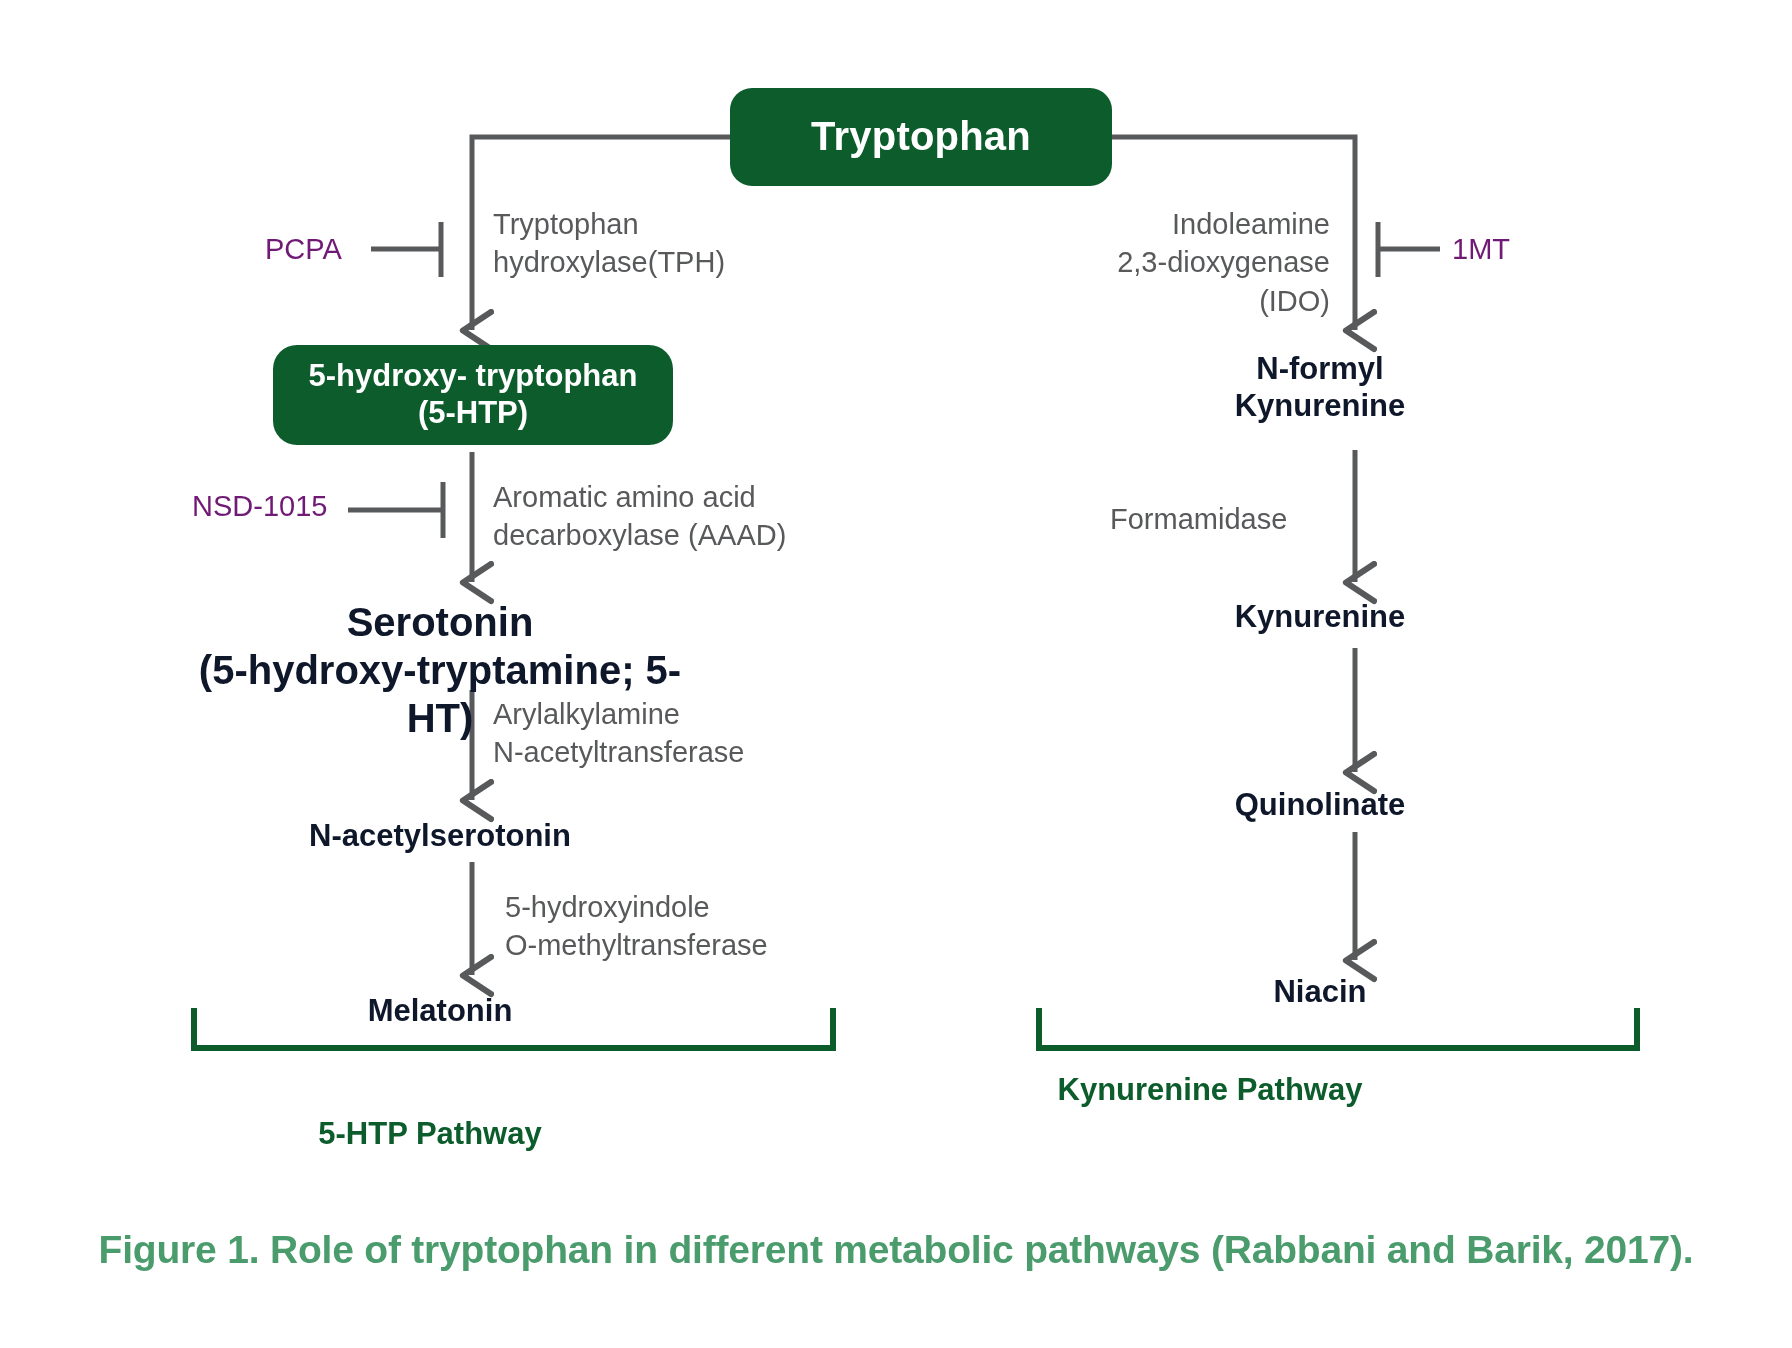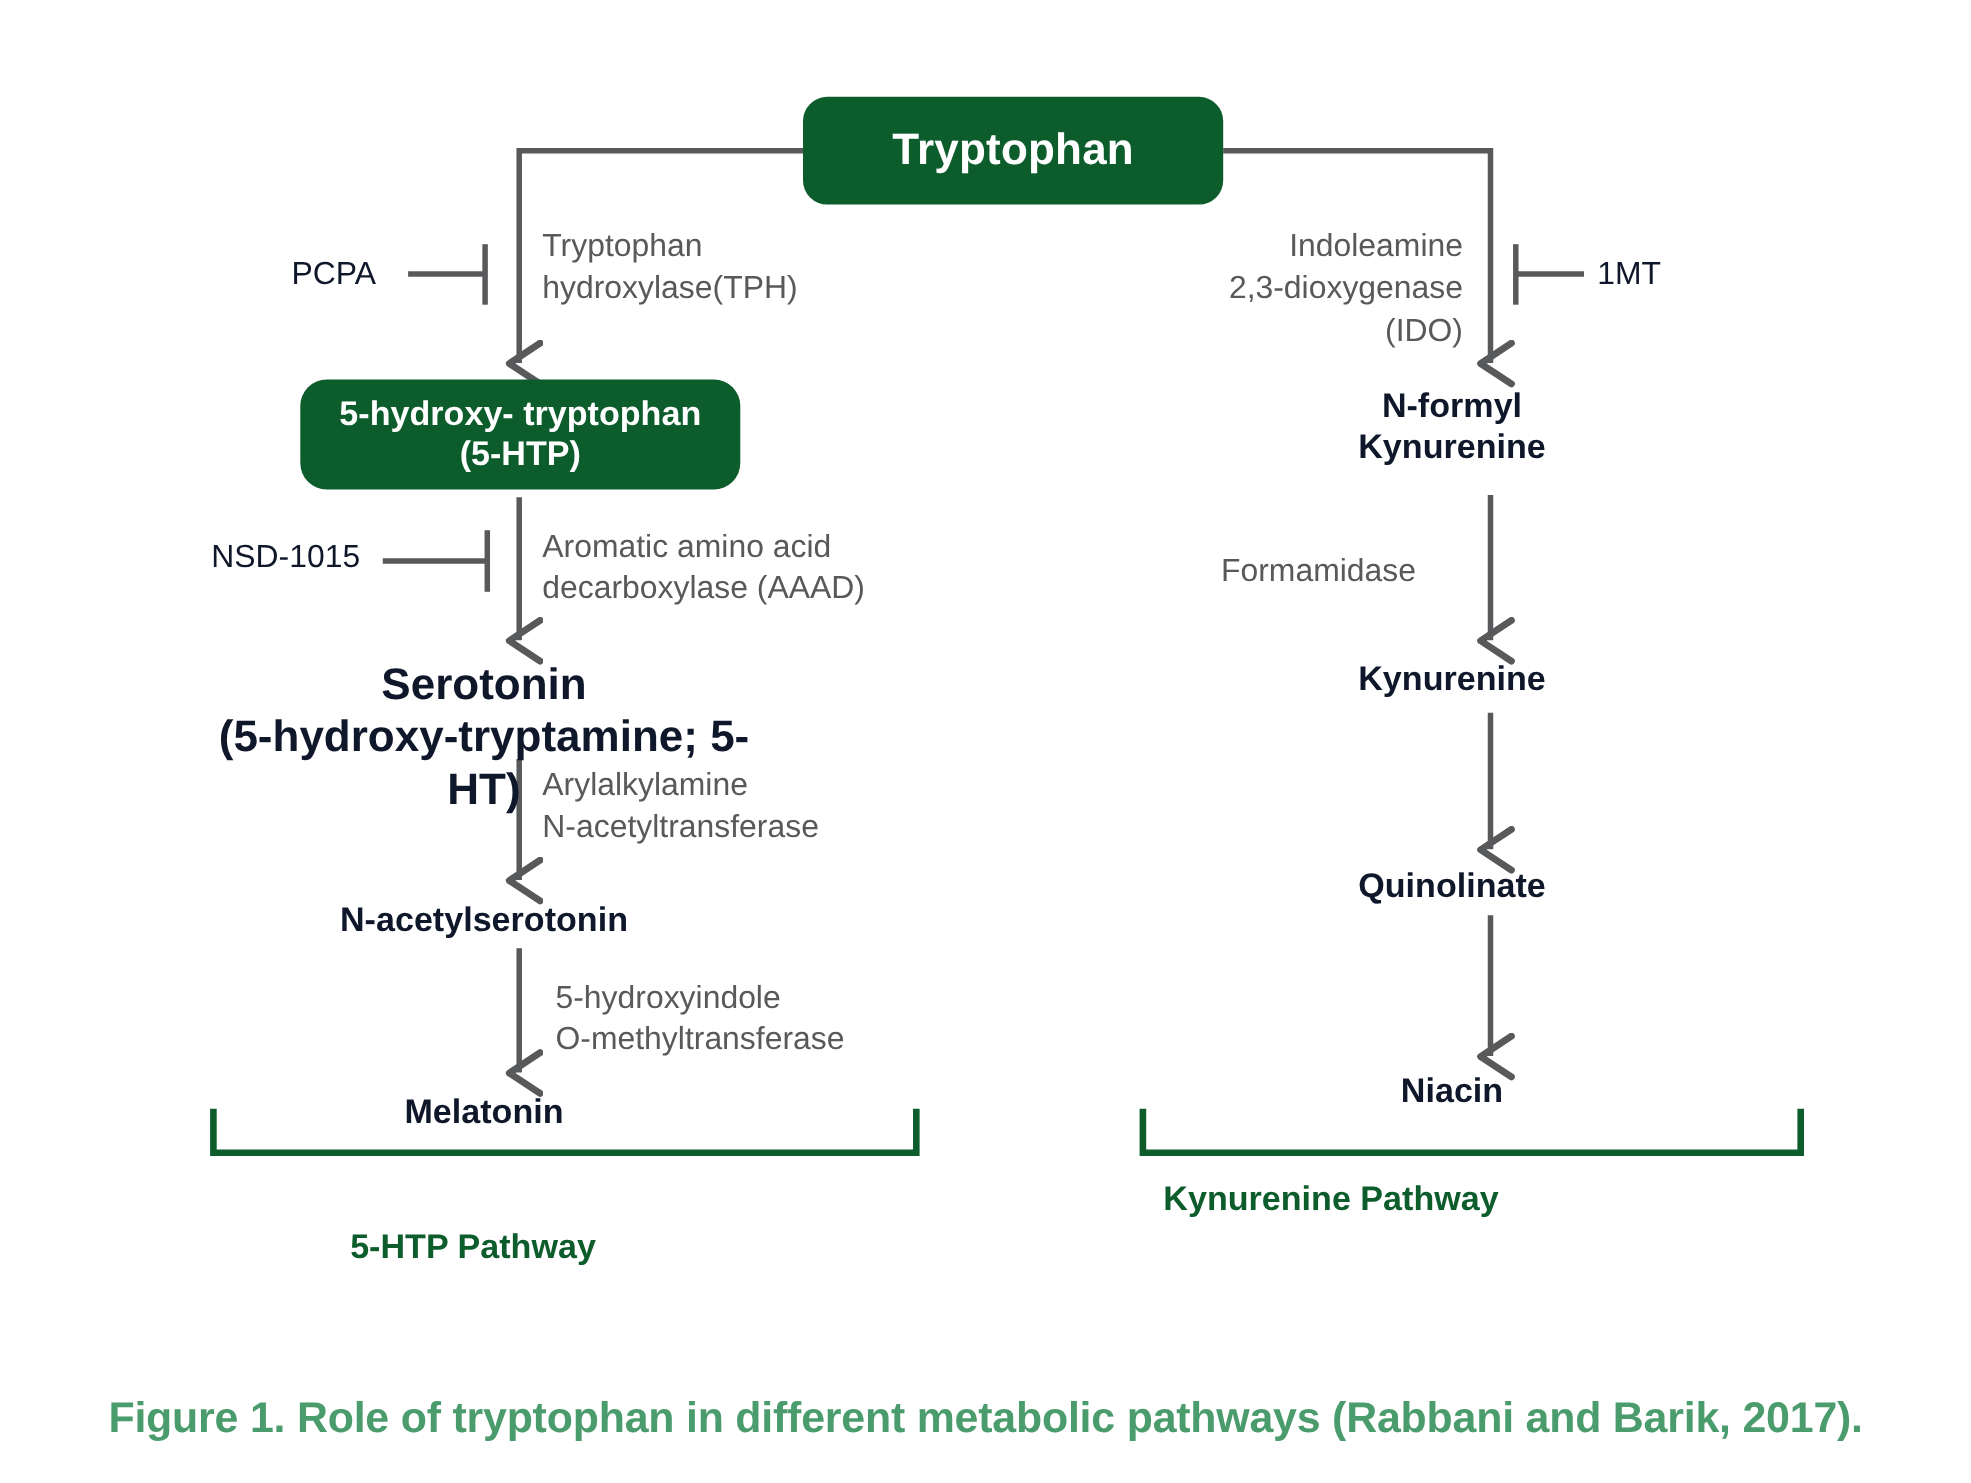--- a/index.html
+++ b/index.html
@@ -129,21 +129,21 @@
 
   #enzyme-tph       { left: 493px;  top: 205px;  width: 330px; }
   #enzyme-aaad      { left: 493px;  top: 478px;  width: 360px; }
   #enzyme-aanat     { left: 493px;  top: 695px;  width: 330px; }
   #enzyme-hiomt     { left: 493px;  top: 888px;  width: 340px; margin-left: 12px; }
   #enzyme-ido       { left: 1010px; top: 205px;  width: 320px; }
   #enzyme-formamidase { left: 1110px; top: 500px; width: 240px; }
 
   .inhibitor {
     position: absolute;
-    color: #0f172a;
+    color: #701a75;
     font-size: 29px;
     line-height: 1.3;
   }
   #inhibitor-pcpa     { left: 265px;  top: 231px; }
   #inhibitor-nsd1015  { left: 192px;  top: 488px; }
   #inhibitor-1mt      { left: 1452px; top: 231px; }
 
   
   .pathway-label {
     position: absolute;
@@ -159,21 +159,20 @@
   #figure-caption {
     position: absolute;
     left: 0;
     top: 1228px;
     width: 1792px;
     text-align: center;
     color: #4b9c6d;
     font-weight: bold;
     font-size: 39px;
     letter-spacing: -.2px;
-    margin-top: 40px;
   }
 </style>
 </head>
 <body>
 
 <div id="figure-root">
 
   <svg id="connectors" viewBox="0 0 1792 1348" width="1792" height="1348" xmlns="http://www.w3.org/2000/svg">
     <defs>
       <marker id="arrowhead" markerWidth="9" markerHeight="9" refX="4.2" refY="4.4" orient="auto" markerUnits="strokeWidth">

